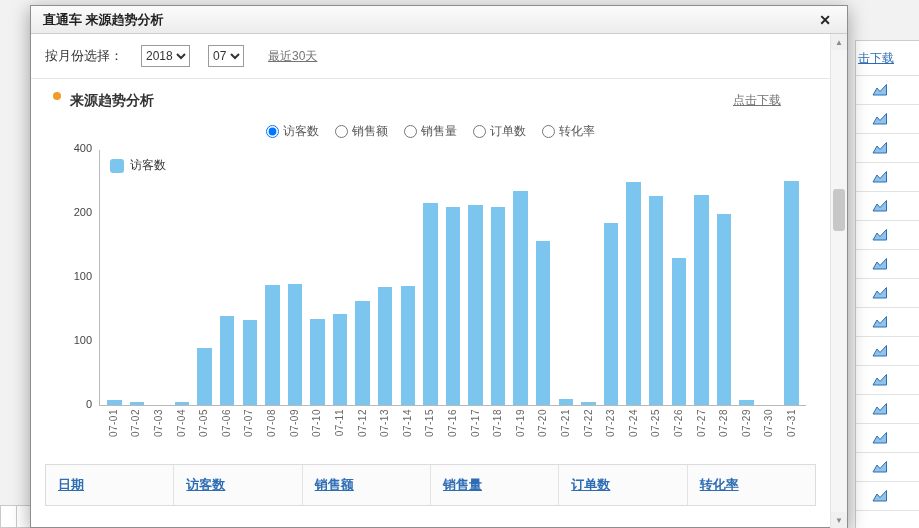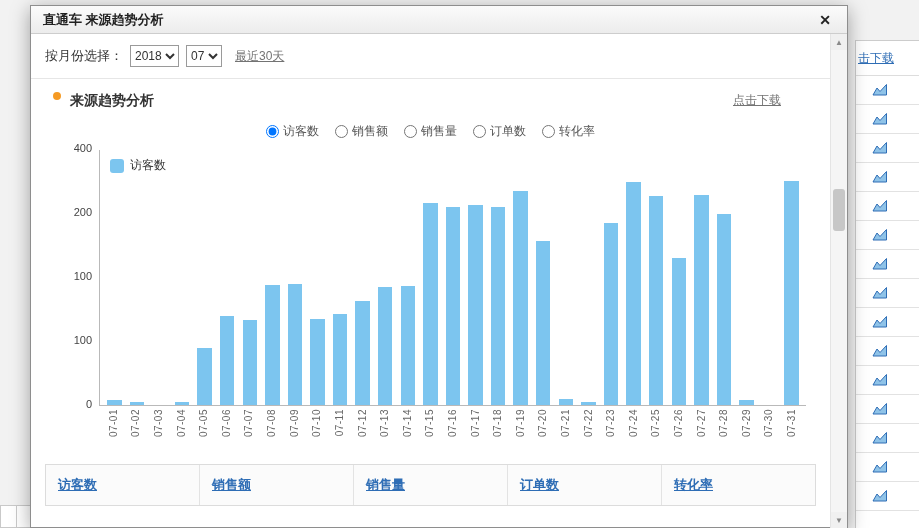--- a/index.html
+++ b/index.html
@@ -70,21 +70,21 @@
     border: none; width: 100%;
   }
   .sb-btn.down { position: absolute; bottom: 0; left: 0; }
   .sb-thumb {
     position: absolute; top: 155px; left: 2px; width: 12px; height: 42px;
     background: #c7c7c7; border-radius: 3px; cursor: grab;
   }
 
   
   .filter-row {
-    display: flex; align-items: center; gap: 7px;
+    display: flex; align-items: center; gap: 18px;
     padding: 11px 14px; border-bottom: 1px solid #e6e6e6;
     font-size: 13px;
   }
   .filter-row select {
     height: 22px; font-size: 12px; border: 1px solid #9a9a9a;
     background: #fff; color: #333; font-family: "Liberation Sans", sans-serif;
   }
   .link { color: #737373; text-decoration: underline; font-size: 12px; }
 
   
@@ -413,20 +413,21 @@
           <div class="xslot"><span>07-26</span></div>
           <div class="xslot"><span>07-27</span></div>
           <div class="xslot"><span>07-28</span></div>
           <div class="xslot"><span>07-29</span></div>
           <div class="xslot"><span>07-30</span></div>
           <div class="xslot"><span>07-31</span></div>
         </div>
     </div>
 
     <div class="tbl">
+      <div class="th">日期</div>
       <div class="th">访客数</div>
       <div class="th">销售额</div>
       <div class="th">销售量</div>
       <div class="th">订单数</div>
       <div class="th">转化率</div>
     </div>
 
     <div class="scrollbar">
       <button class="sb-btn">▲</button>
       <div class="sb-thumb"></div>

